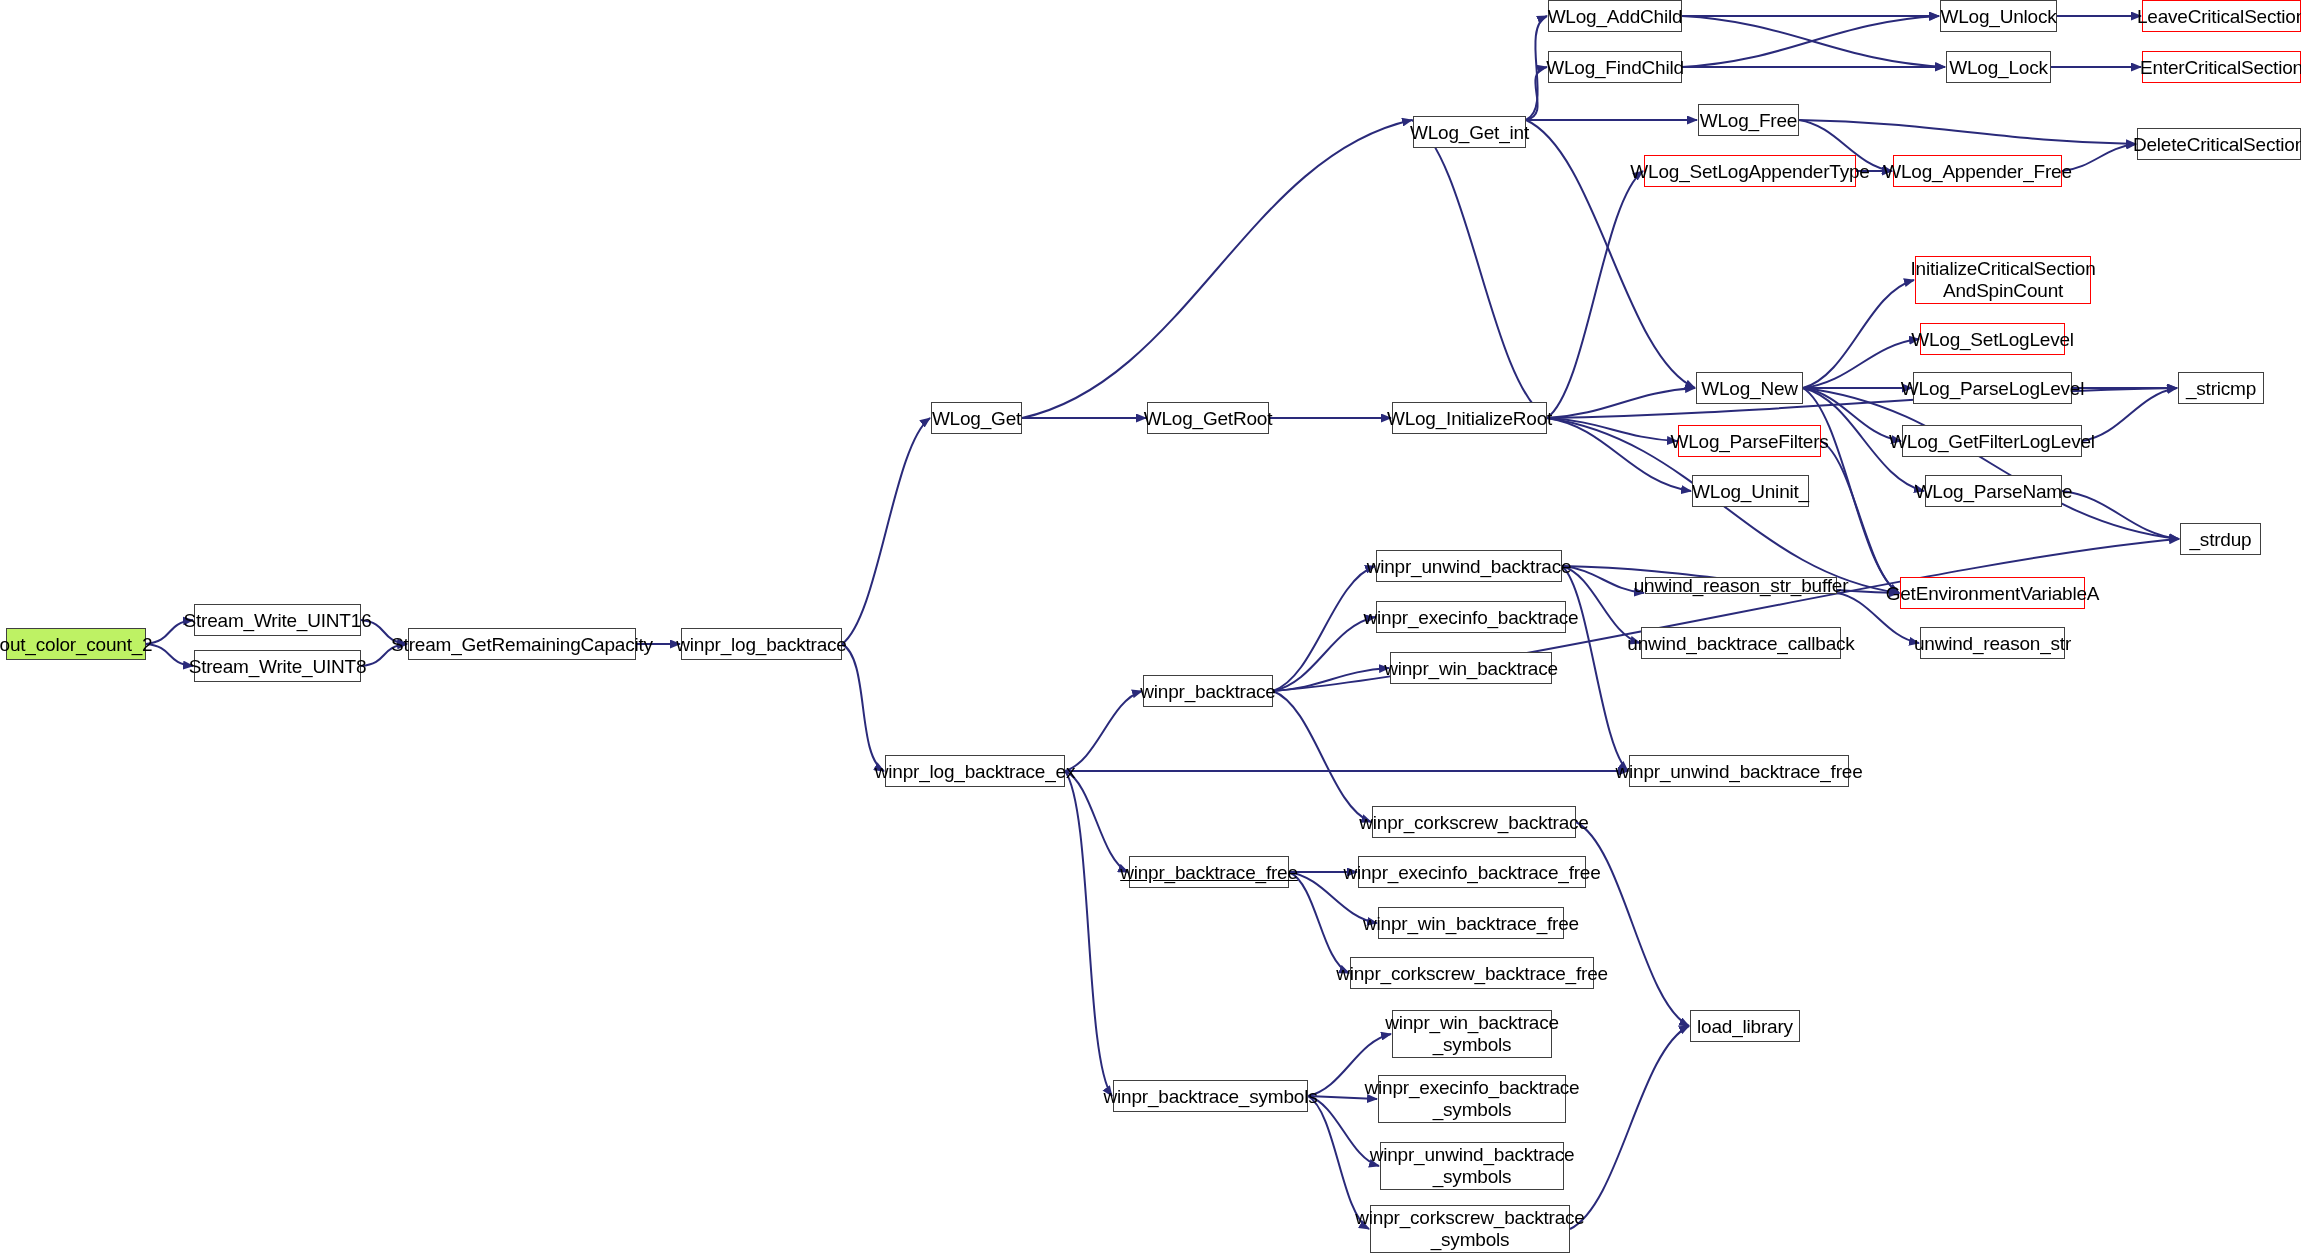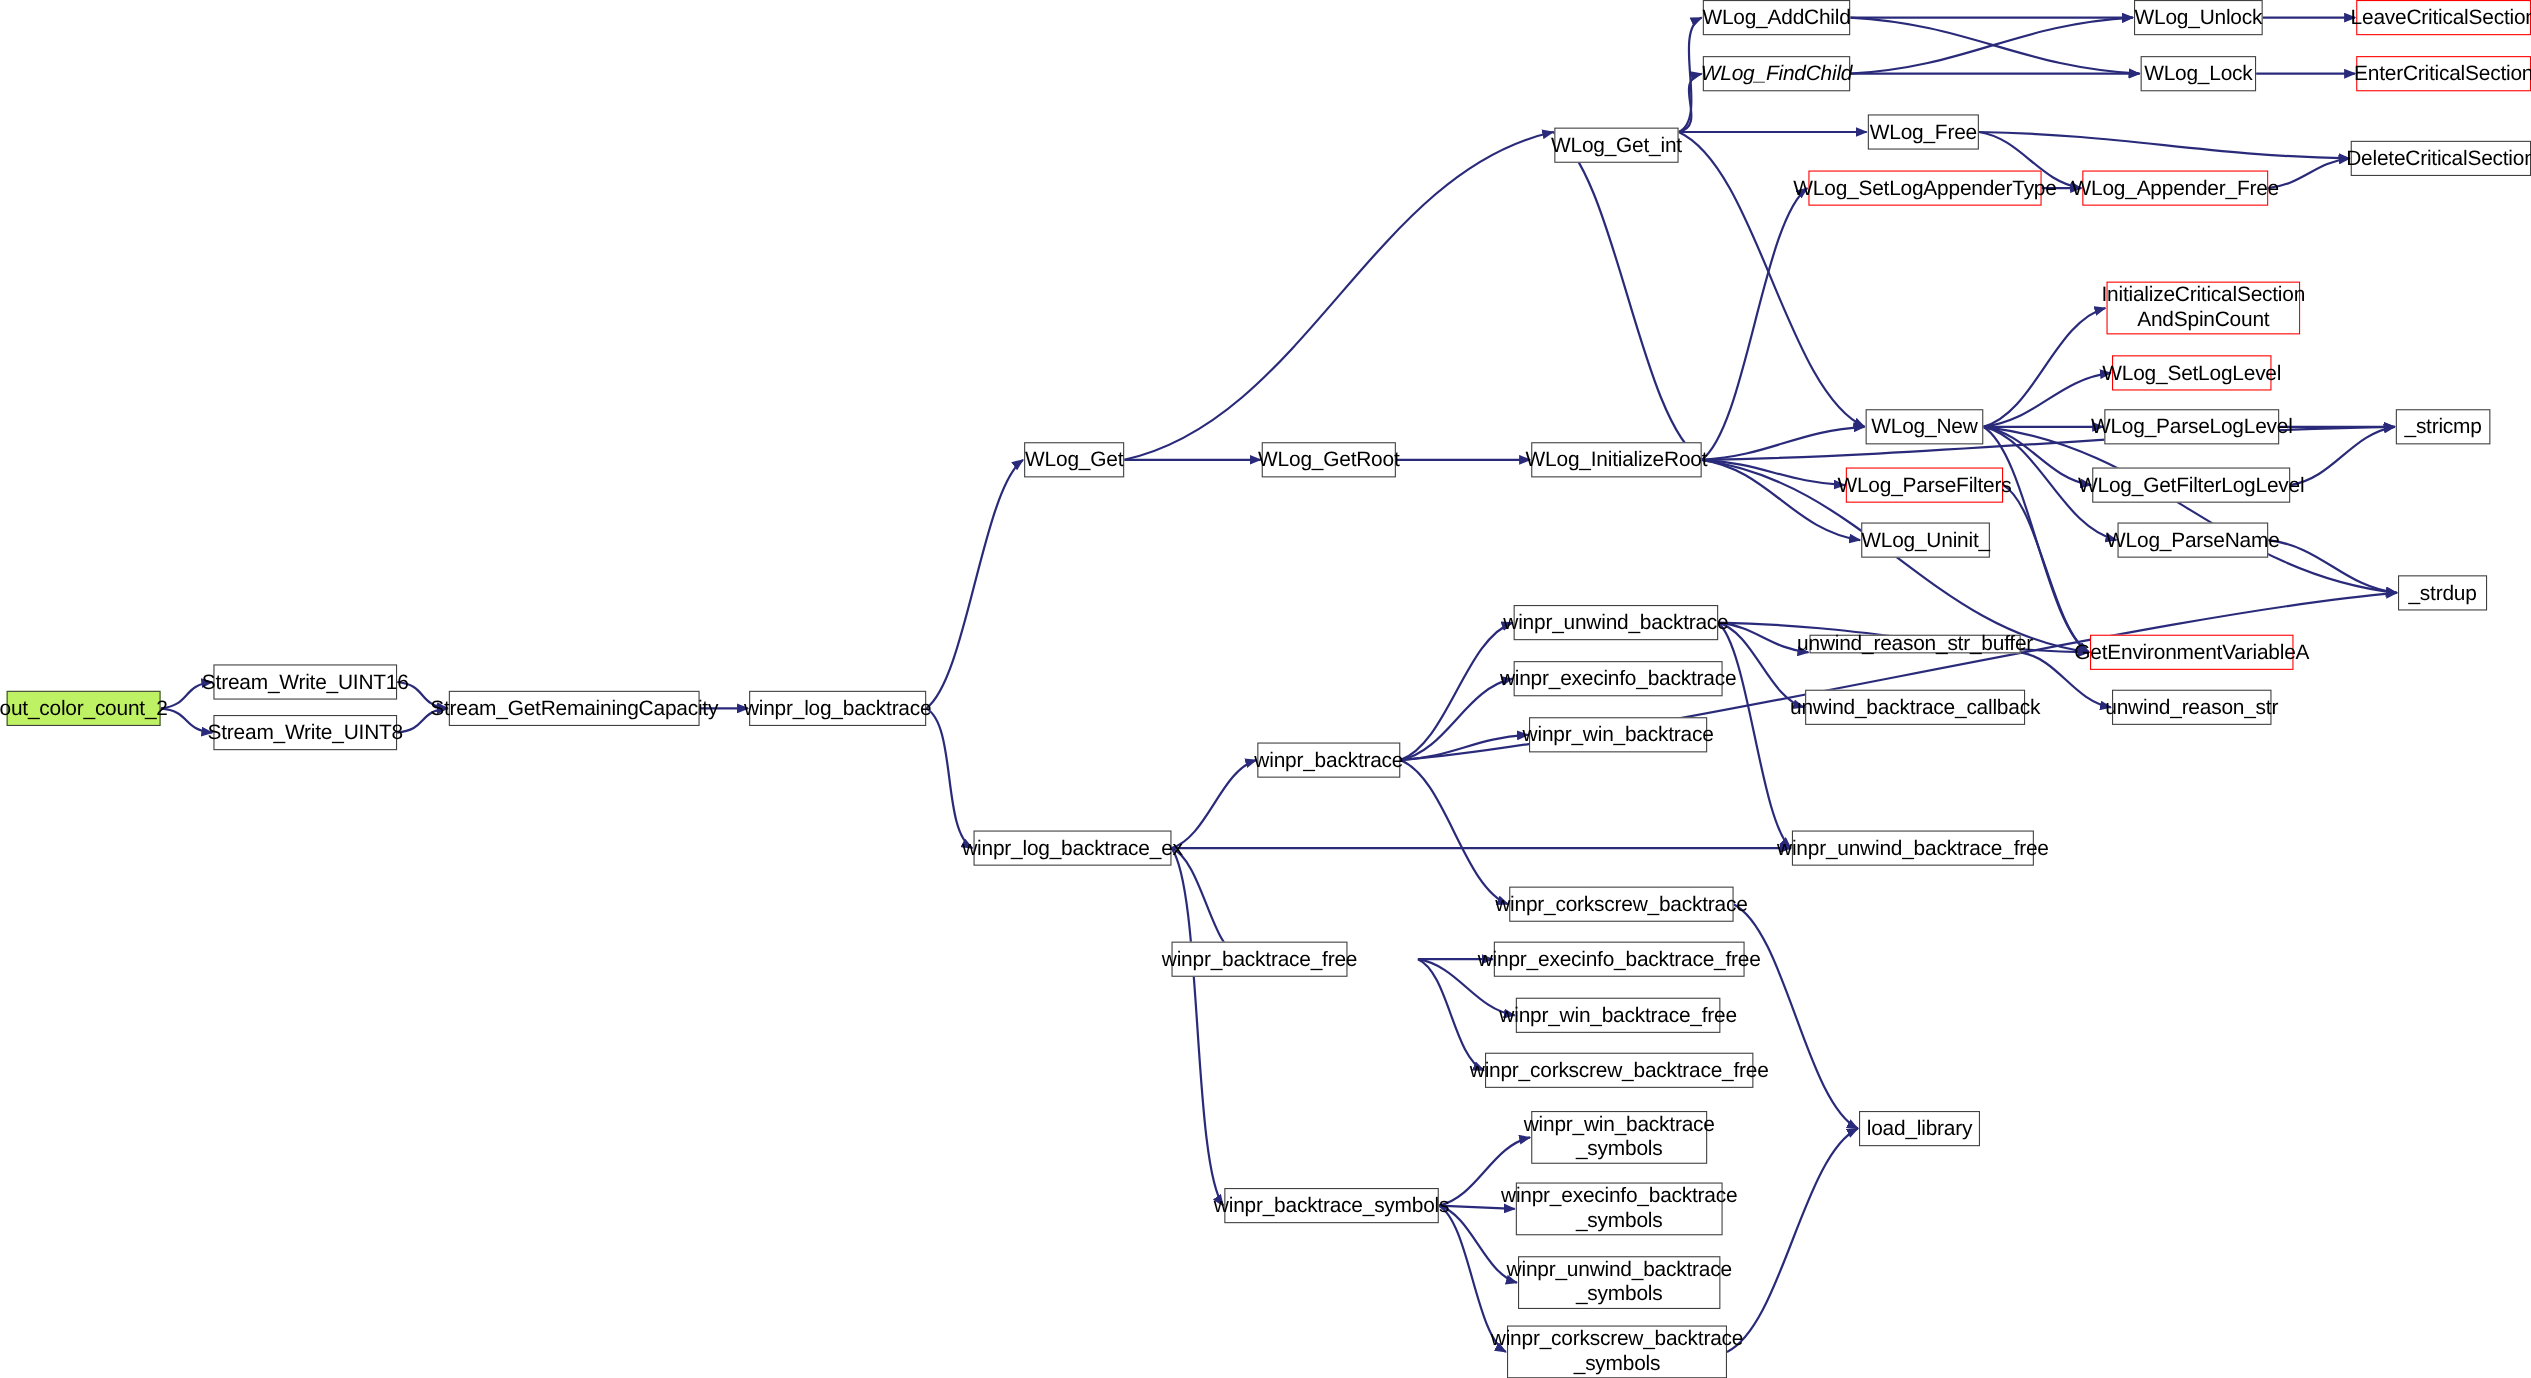--- a/index.html
+++ b/index.html
@@ -113,21 +113,21 @@
       <div class="node filled" style="left: 6px; top: 628px; width: 140px; height: 32px;">out_color_count_2</div>
       <div class="node " style="left: 194px; top: 604px; width: 167px; height: 32px;">Stream_Write_UINT16</div>
       <div class="node " style="left: 194px; top: 650px; width: 167px; height: 32px;">Stream_Write_UINT8</div>
       <div class="node " style="left: 408px; top: 628px; width: 228px; height: 32px;">Stream_GetRemainingCapacity</div>
       <div class="node " style="left: 681px; top: 628px; width: 161px; height: 32px;">winpr_log_backtrace</div>
       <div class="node " style="left: 931px; top: 402px; width: 91px; height: 32px;">WLog_Get</div>
       <div class="node " style="left: 1147px; top: 402px; width: 122px; height: 32px;">WLog_GetRoot</div>
       <div class="node " style="left: 1392px; top: 402px; width: 155px; height: 32px;">WLog_InitializeRoot</div>
       <div class="node " style="left: 1413px; top: 116px; width: 113px; height: 32px;">WLog_Get_int</div>
       <div class="node " style="left: 1548px; top: 0px; width: 134px; height: 32px;">WLog_AddChild</div>
-      <div class="node " style="left: 1548px; top: 51px; width: 134px; height: 32px; font-style: italic;">WLog_FindChild</div>
+      <div class="node " style="left: 1548px; top: 51px; width: 134px; height: 32px;">WLog_FindChild</div>
       <div class="node " style="left: 1698px; top: 104px; width: 101px; height: 32px; text-align: right;">WLog_Free</div>
       <div class="node red" style="left: 1644px; top: 155px; width: 212px; height: 32px;">WLog_SetLogAppenderType</div>
       <div class="node " style="left: 1940px; top: 0px; width: 117px; height: 32px;">WLog_Unlock</div>
       <div class="node " style="left: 1946px; top: 51px; width: 105px; height: 32px;">WLog_Lock</div>
       <div class="node red" style="left: 1893px; top: 155px; width: 169px; height: 32px;">WLog_Appender_Free</div>
       <div class="node red" style="left: 2142px; top: 0px; width: 159px; height: 32px;">LeaveCriticalSection</div>
       <div class="node red" style="left: 2142px; top: 51px; width: 159px; height: 32px;">EnterCriticalSection</div>
       <div class="node " style="left: 2137px; top: 128px; width: 164px; height: 32px;">DeleteCriticalSection</div>
       <div class="node " style="left: 1696px; top: 372px; width: 107px; height: 32px;">WLog_New</div>
       <div class="node red" style="left: 1678px; top: 425px; width: 143px; height: 32px;">WLog_ParseFilters</div>
@@ -144,21 +144,21 @@
       <div class="node " style="left: 1376px; top: 550px; width: 186px; height: 32px;">winpr_unwind_backtrace</div>
       <div class="node " style="left: 1376px; top: 601px; width: 190px; height: 32px;">winpr_execinfo_backtrace</div>
       <div class="node " style="left: 1390px; top: 652px; width: 162px; height: 32px;">winpr_win_backtrace</div>
       <div class="node " style="left: 1645px; top: 577px; width: 192px; height: 17px;">unwind_reason_str_buffer</div>
       <div class="node " style="left: 1641px; top: 627px; width: 200px; height: 32px;">unwind_backtrace_callback</div>
       <div class="node " style="left: 1920px; top: 627px; width: 145px; height: 32px;">unwind_reason_str</div>
       <div class="node " style="left: 1143px; top: 675px; width: 130px; height: 32px;">winpr_backtrace</div>
       <div class="node " style="left: 885px; top: 755px; width: 180px; height: 32px;">winpr_log_backtrace_ex</div>
       <div class="node " style="left: 1629px; top: 755px; width: 220px; height: 32px;">winpr_unwind_backtrace_free</div>
       <div class="node " style="left: 1372px; top: 806px; width: 204px; height: 32px;">winpr_corkscrew_backtrace</div>
-      <div class="node " style="left: 1065px; top: 856px; width: 160px; height: 32px;">winpr_backtrace_free</div>
+      <div class="node " style="left: 1129px; top: 856px; width: 160px; height: 32px; text-decoration: underline;">winpr_backtrace_free</div>
       <div class="node " style="left: 1358px; top: 856px; width: 228px; height: 32px;">winpr_execinfo_backtrace_free</div>
       <div class="node " style="left: 1378px; top: 907px; width: 186px; height: 32px;">winpr_win_backtrace_free</div>
       <div class="node " style="left: 1350px; top: 957px; width: 244px; height: 32px;">winpr_corkscrew_backtrace_free</div>
       <div class="node " style="left: 1113px; top: 1080px; width: 195px; height: 32px;">winpr_backtrace_symbols</div>
       <div class="node  two-line" style="left: 1392px; top: 1010px; width: 160px; height: 48px;">winpr_win_backtrace
 _symbols</div>
       <div class="node  two-line" style="left: 1378px; top: 1075px; width: 188px; height: 48px;">winpr_execinfo_backtrace
 _symbols</div>
       <div class="node  two-line" style="left: 1380px; top: 1142px; width: 184px; height: 48px;">winpr_unwind_backtrace
 _symbols</div>

